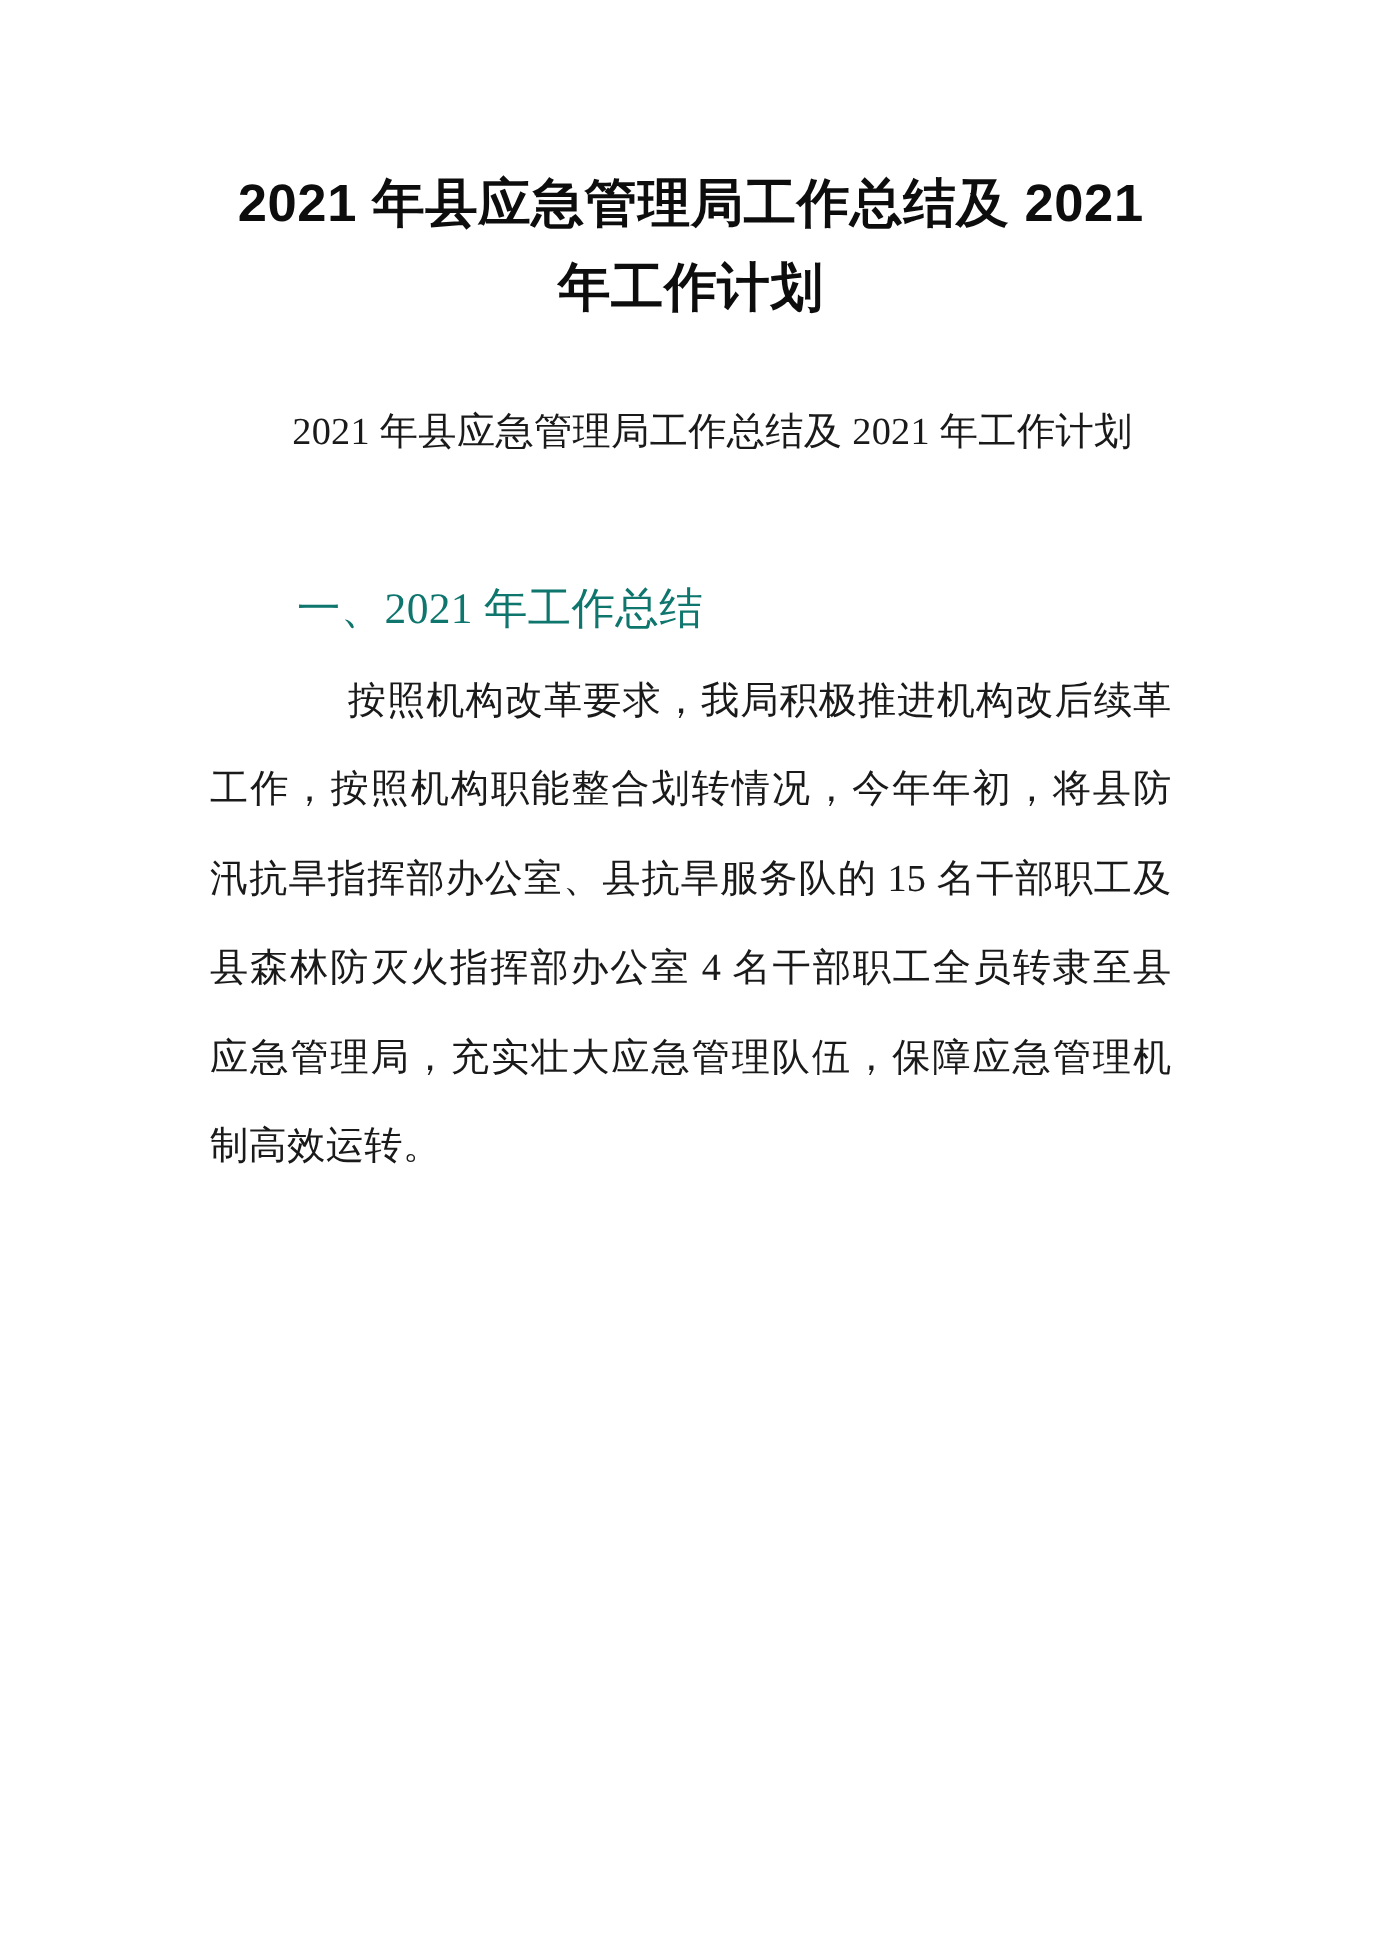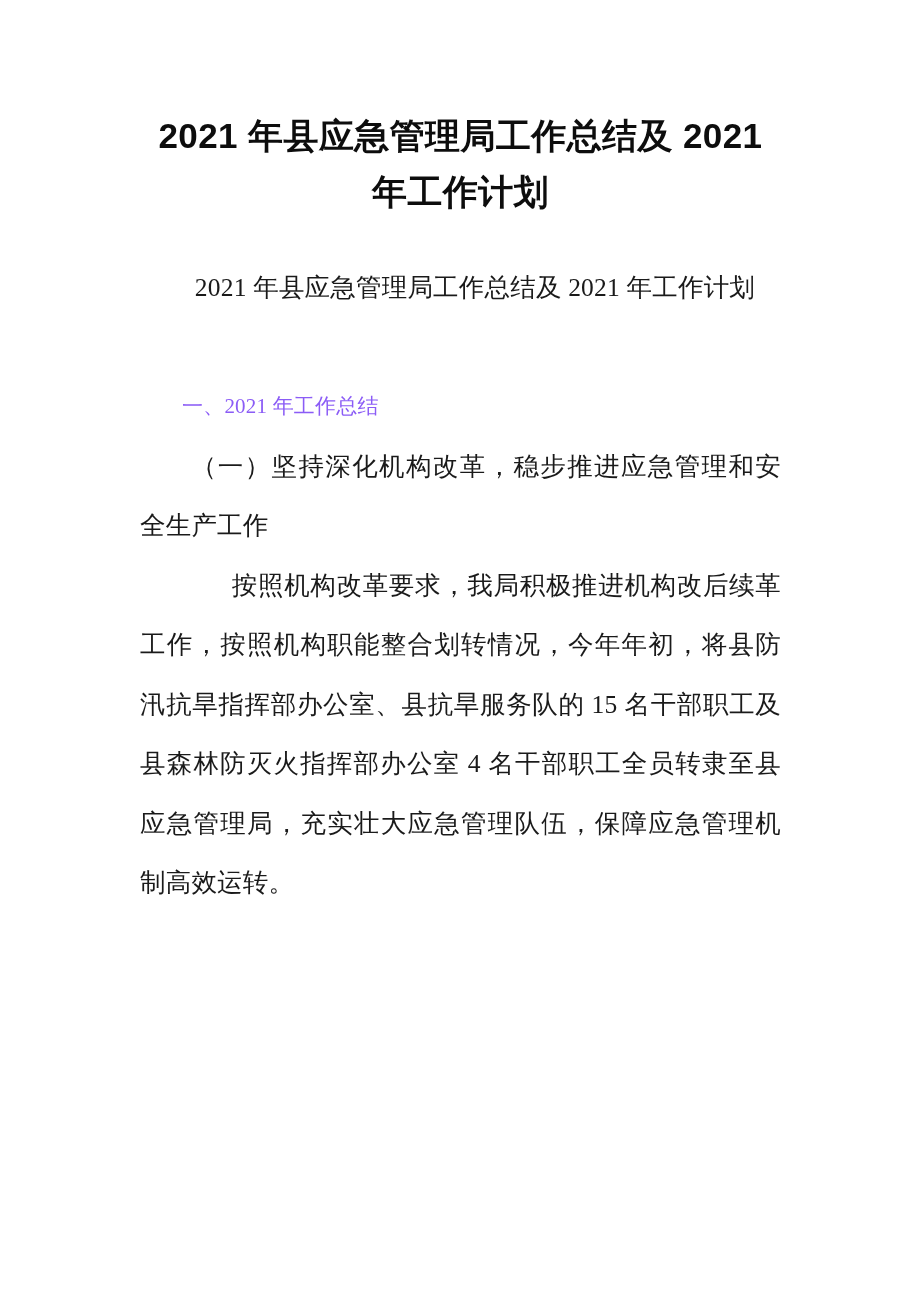--- a/index.html
+++ b/index.html
@@ -66,23 +66,23 @@
   p.indent-2p { text-indent: 2.15em; }
   p.indent-4 { text-indent: 3.6em; }
 
   
   .gap-line {
     height: 59.5px;
   }
 
   .heading-line {
     margin: 0;
-    font-size: 21px;
+    font-size: 29px;
     line-height: 59.5px;
-    color: #8b5cf6;
+    color: #0f766e;
     text-indent: 2em;
     letter-spacing: 0.2px;
   }
 </style>
 </head>
 <body>
 
 <div class="page">
   <div class="content">
 
@@ -90,19 +90,18 @@
 
     <div class="body-block">
 
       <p class="para indent-2p">2021 年县应急管理局工作总结及 2021 年工作计划</p>
 
 
       <div class="gap-line"></div>
 
       <p class="heading-line">一、2021 年工作总结</p>
 
-      <p class="para indent-2">（一）坚持深化机构改革，稳步推进应急管理和安全生产工作</p>
 
       <p class="para indent-4">按照机构改革要求，我局积极推进机构改后续革工作，按照机构职能整合划转情况，今年年初，将县防汛抗旱指挥部办公室、县抗旱服务队的 15 名干部职工及县森林防灭火指挥部办公室 4 名干部职工全员转隶至县应急管理局，充实壮大应急管理队伍，保障应急管理机制高效运转。</p>
 
     </div>
   </div>
 </div>
 
 </body></html>

